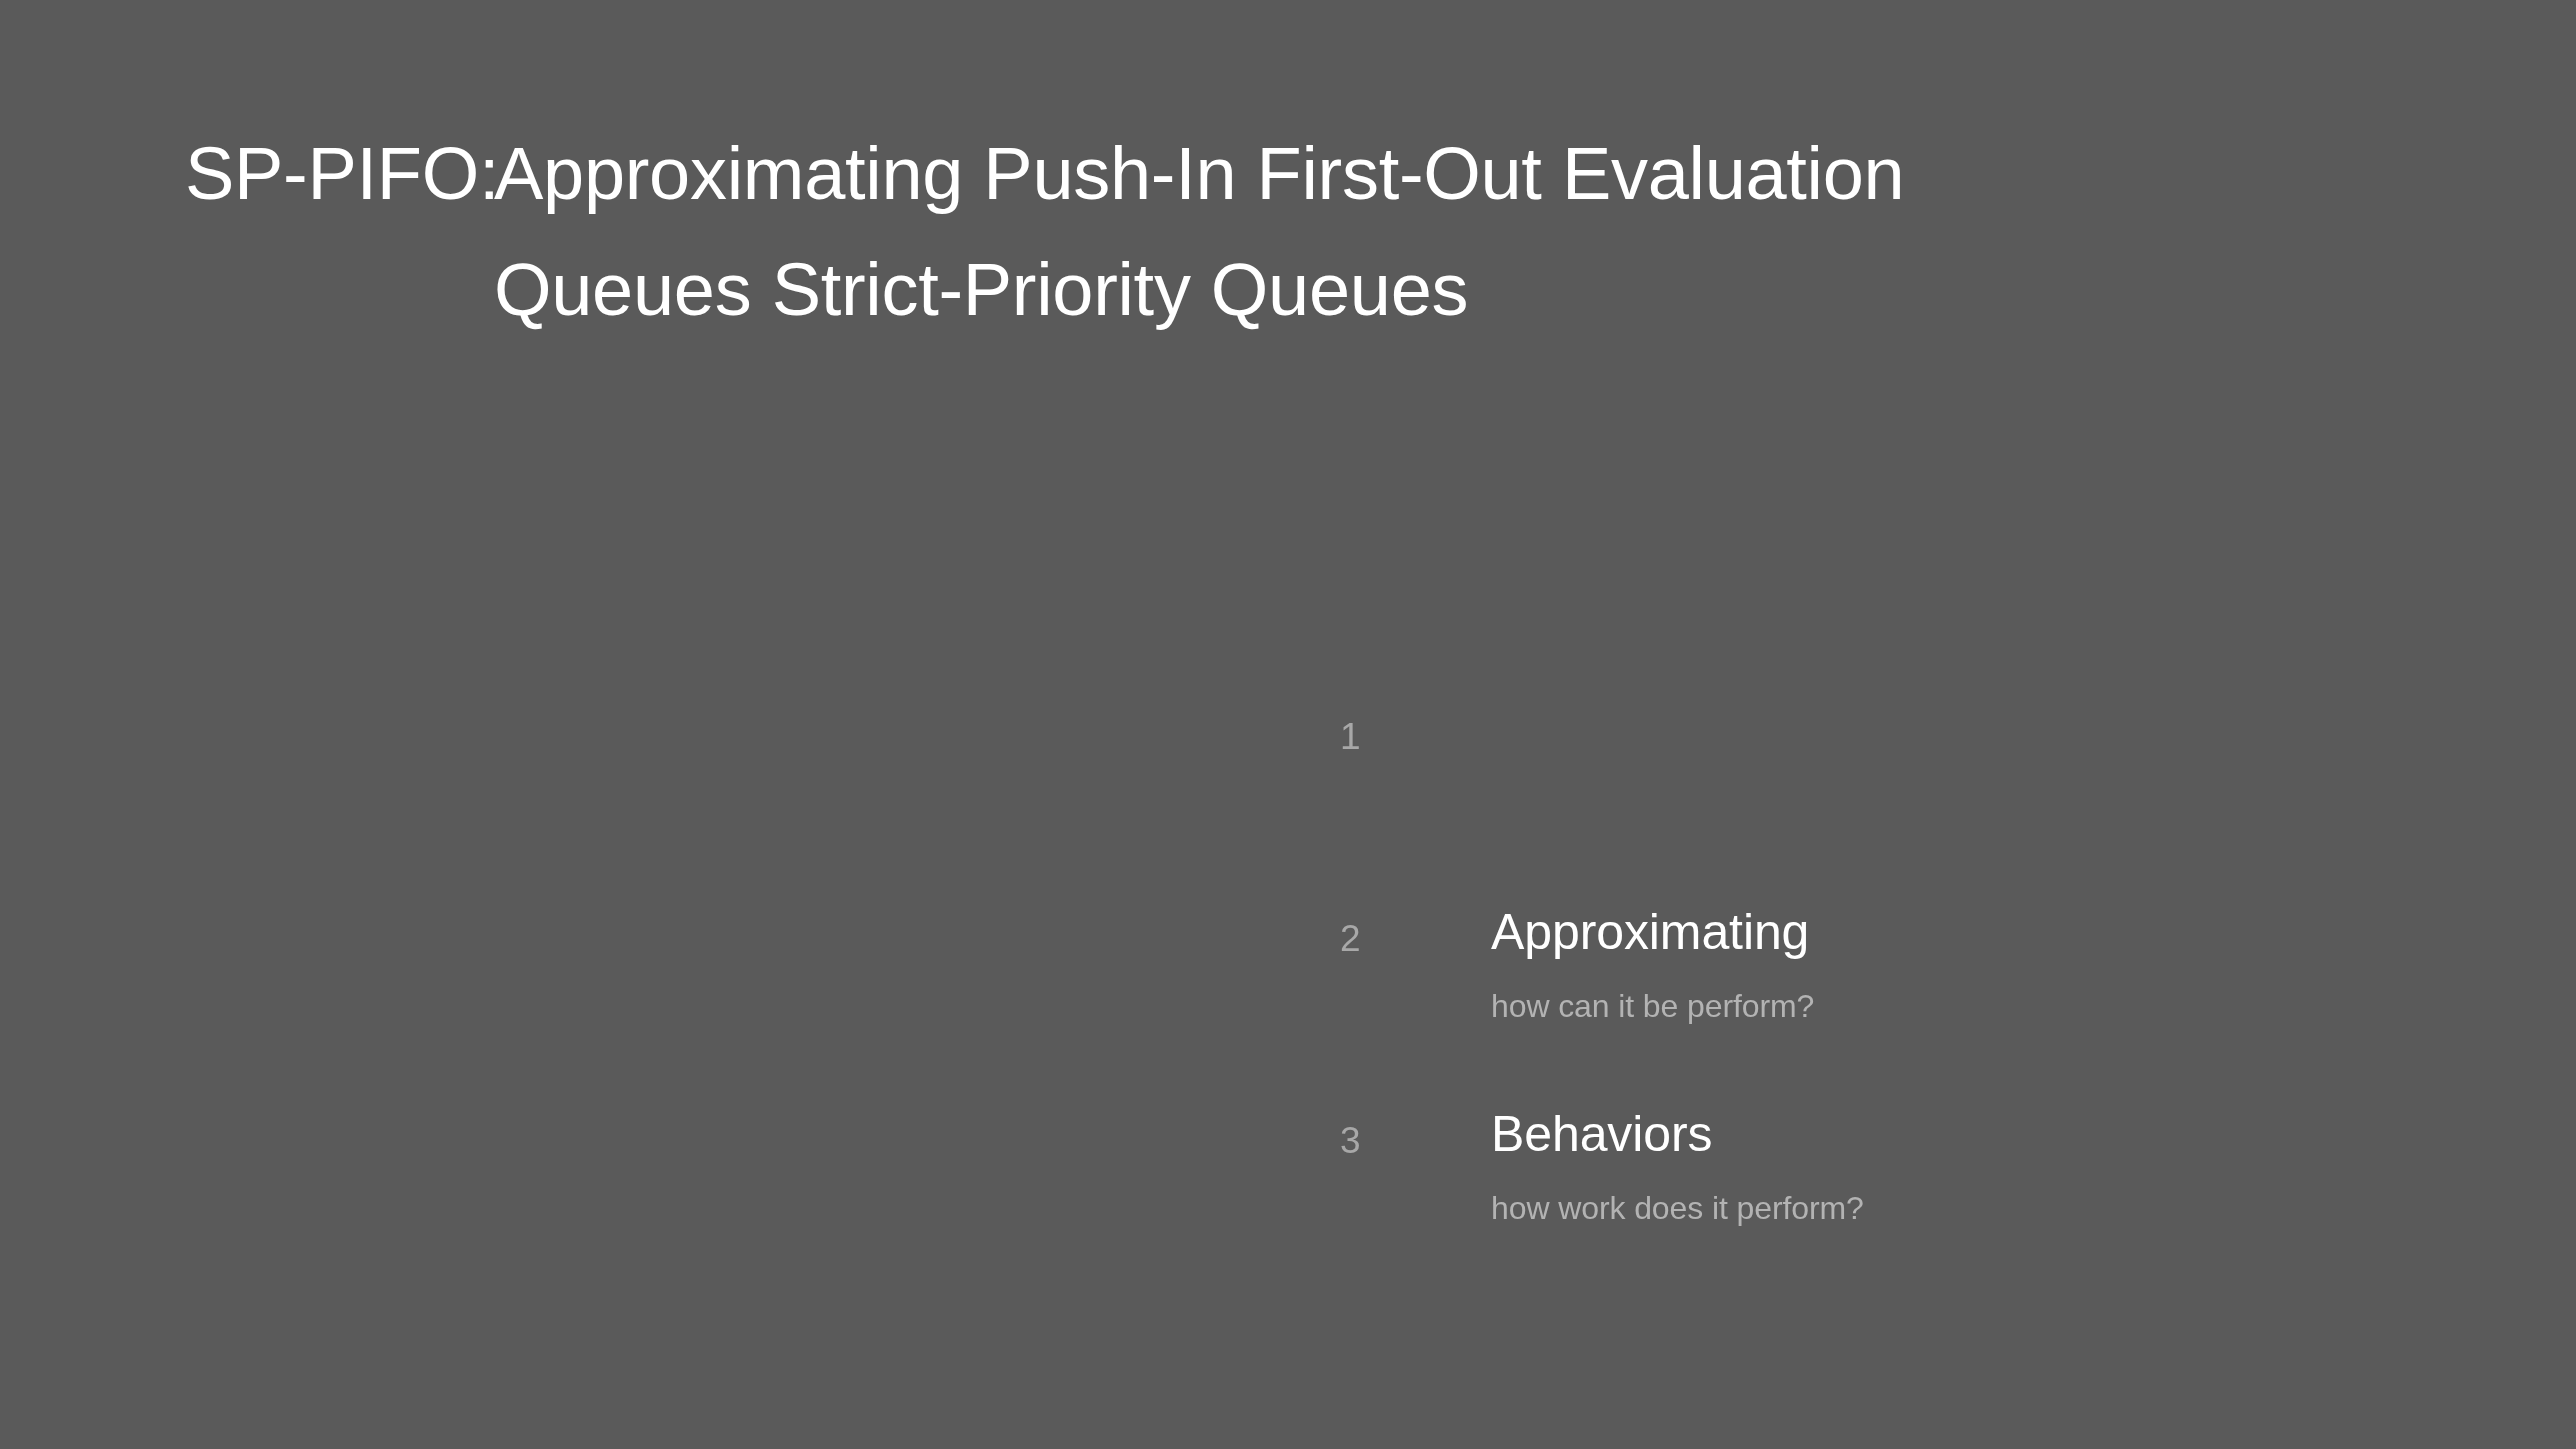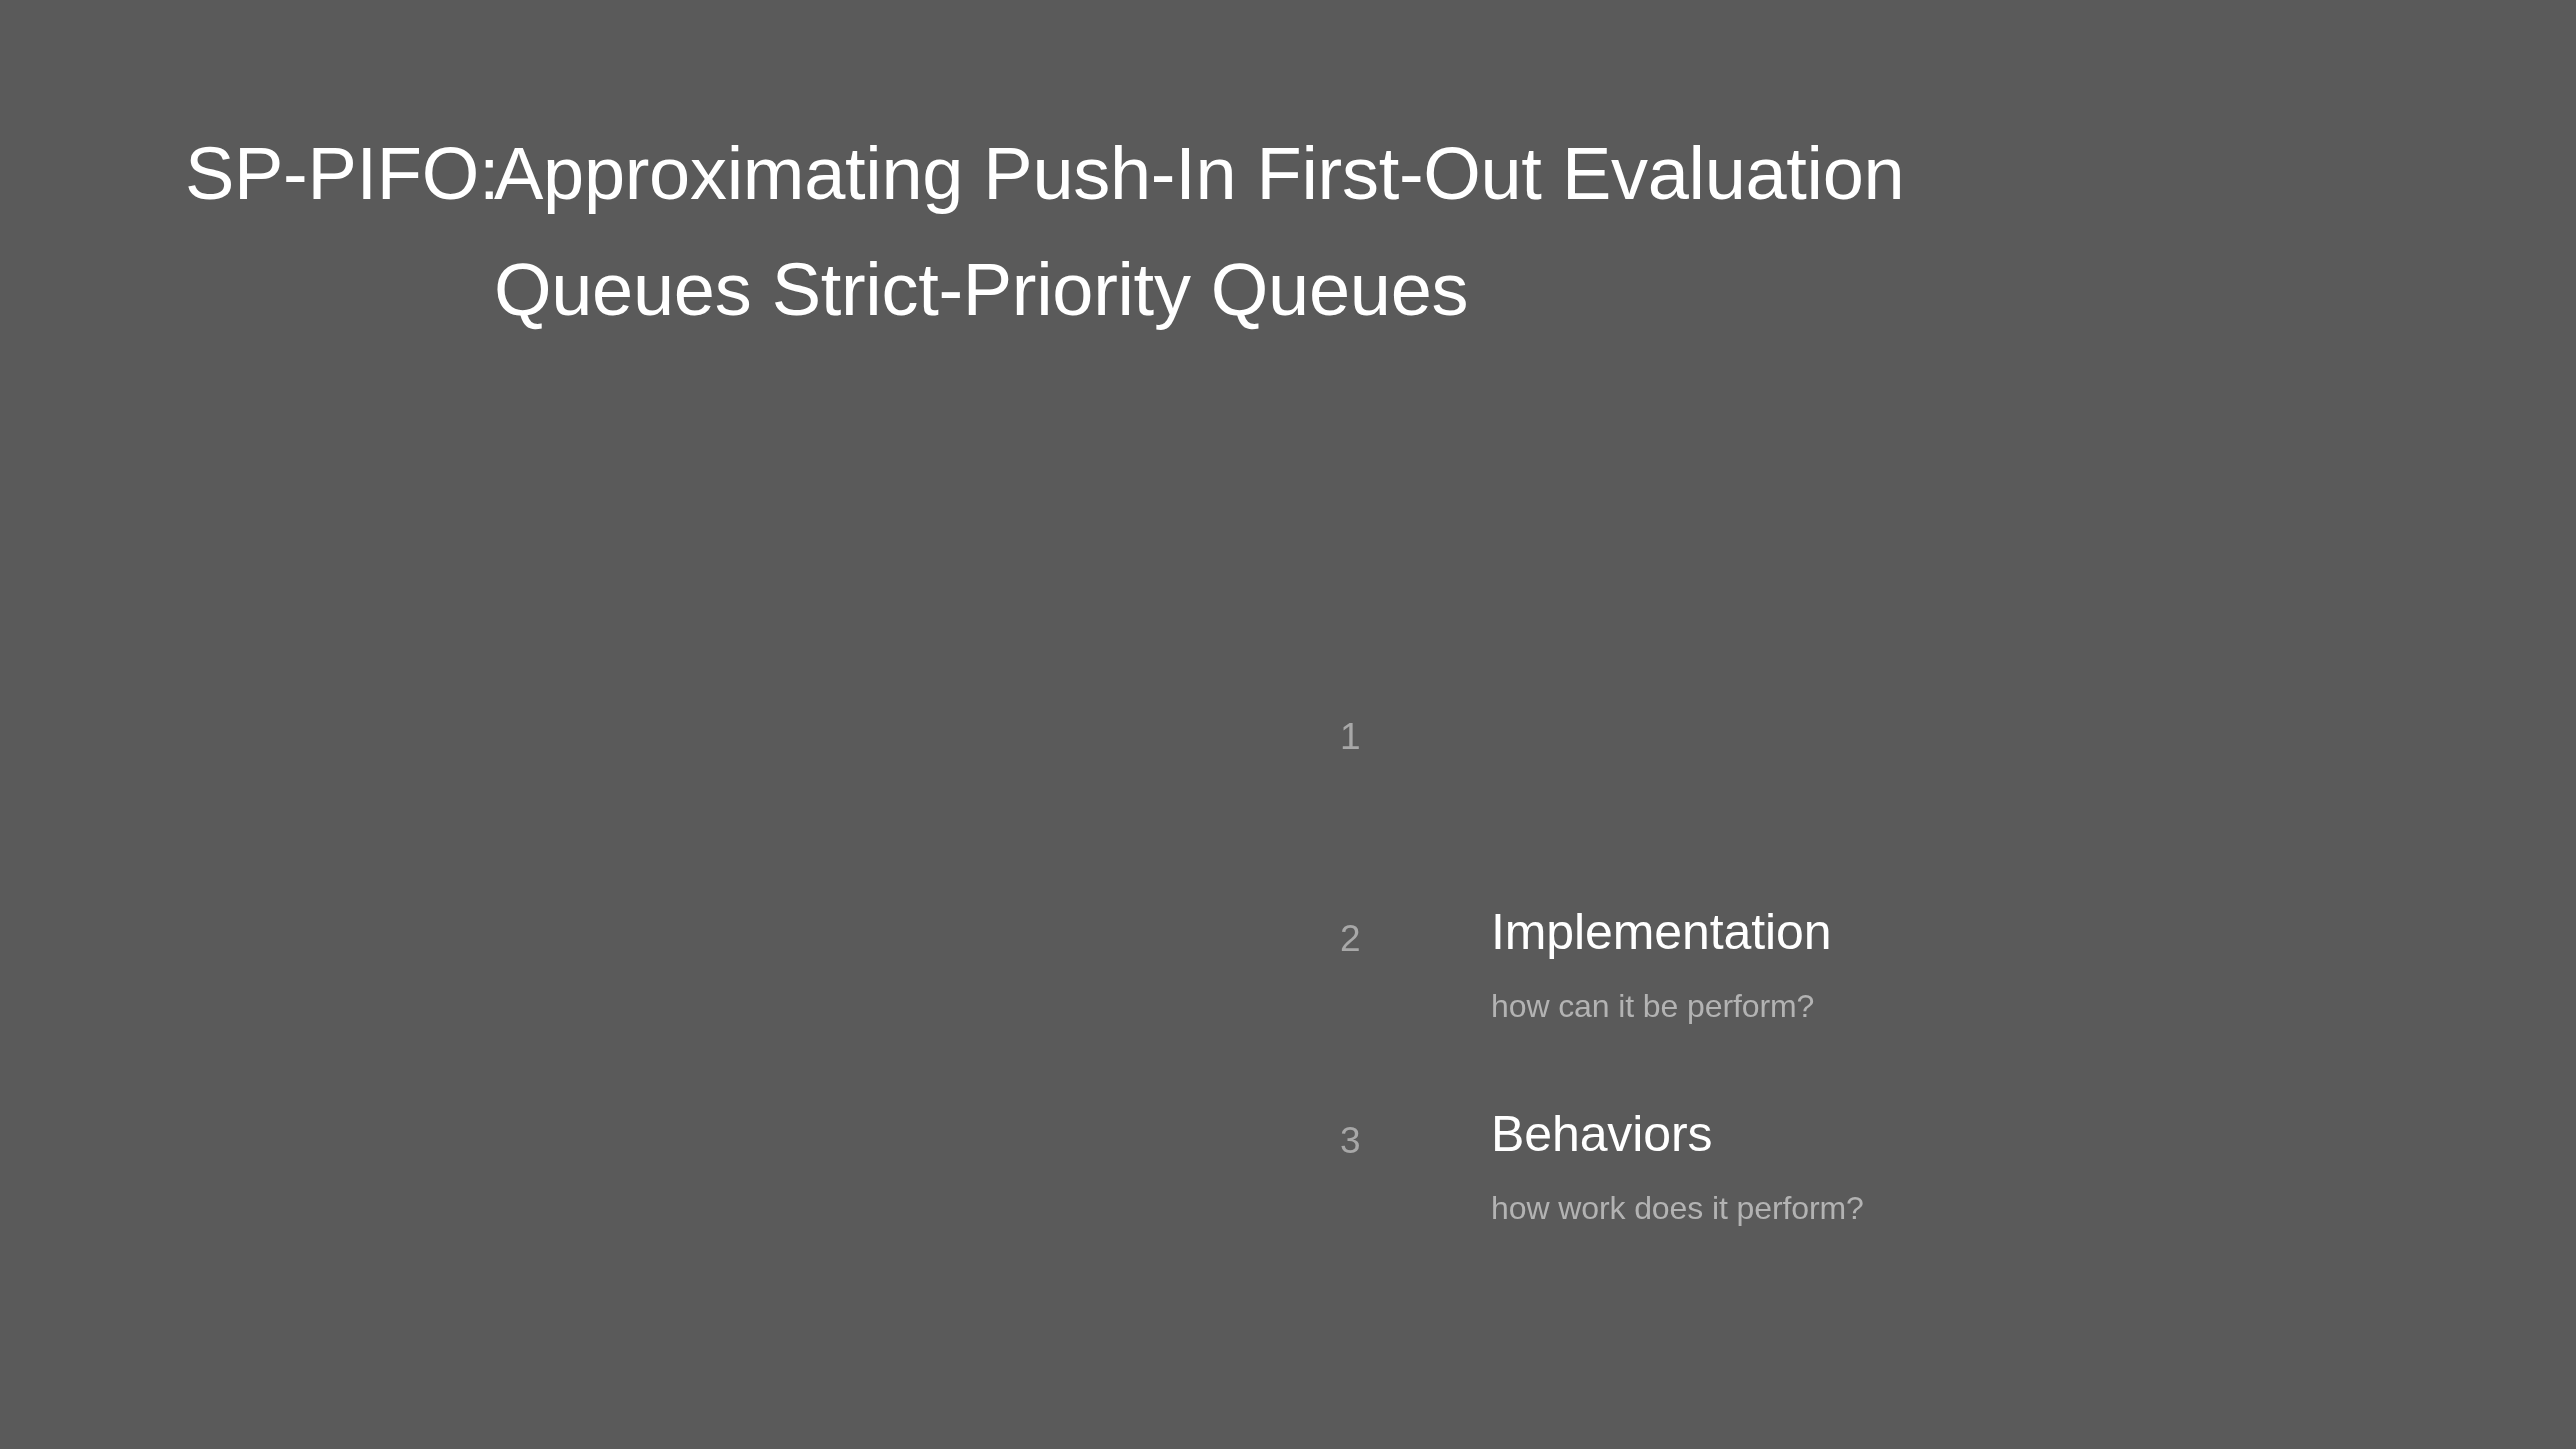--- a/index.html
+++ b/index.html
@@ -113,21 +113,21 @@
 
   <div id="agenda">
 
     <div class="agenda-item">
       <div class="agenda-number">1</div>
     </div>
 
     <div class="agenda-item">
       <div class="agenda-number">2</div>
       <div class="agenda-text">
-        <div class="agenda-heading">Implementation</div>
+        <div class="agenda-heading">Approximating</div>
         <div class="agenda-subtitle">how can it be perform?</div>
       </div>
     </div>
 
     <div class="agenda-item">
       <div class="agenda-number">3</div>
       <div class="agenda-text">
         <div class="agenda-heading">Behaviors</div>
         <div class="agenda-subtitle">how work does it perform?</div>
       </div>

